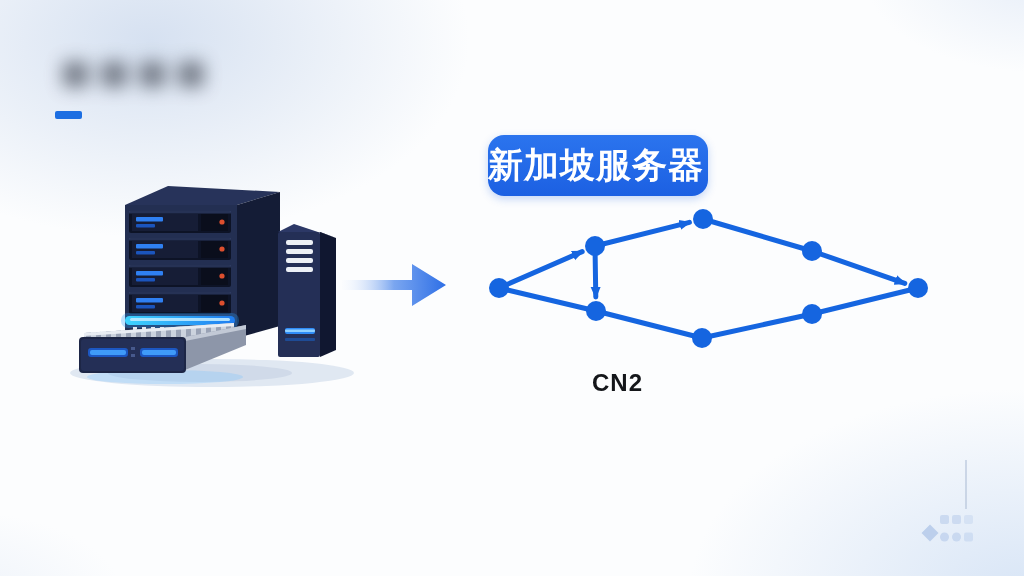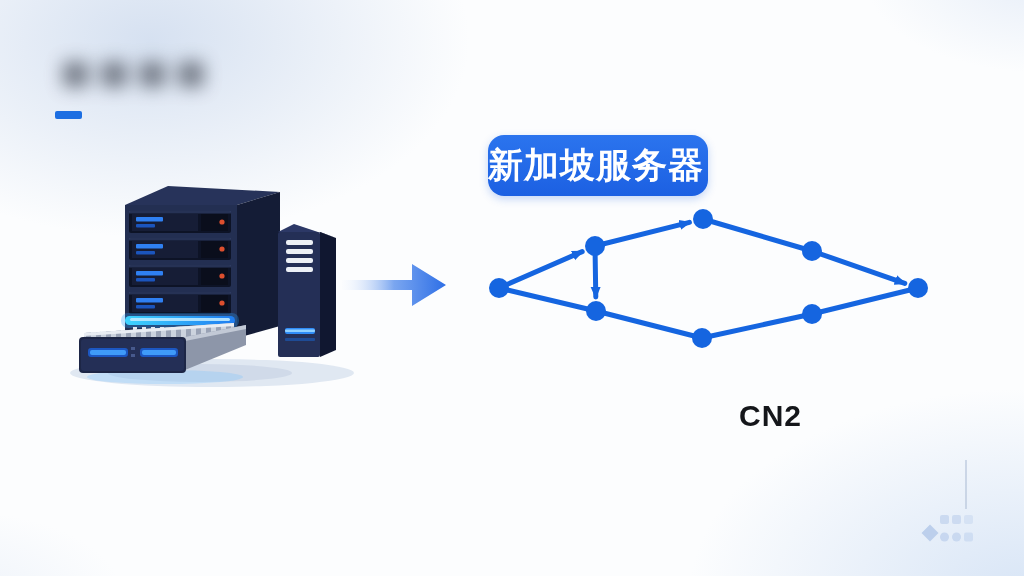--- a/index.html
+++ b/index.html
@@ -32,22 +32,22 @@
     display:flex;align-items:center;justify-content:flex-start;
     color:#ffffff;font-size:35px;font-weight:bold;letter-spacing:1px;
     box-shadow:0 3px 8px rgba(27,95,224,.25);
     white-space:nowrap;
   }
 
   .network{position:absolute;left:470px;top:195px;}
 
   .caption{
     position:absolute;left:592px;top:366px;width:210px;
-    text-align:right;font-size:30px;font-weight:bold;
-    color:#14161a;line-height:34px;letter-spacing:1px;margin-top:33px;
+    text-align:left;font-size:24px;font-weight:bold;
+    color:#14161a;line-height:34px;letter-spacing:1px;
   }
 
   .wm-line{position:absolute;left:965px;top:460px;width:2px;height:49px;background:#b9c6dc;opacity:.65;}
   .wm-logo{position:absolute;left:916px;top:512px;opacity:.85;}
 </style>
 </head>
 <body>
 
 <div class="slide">
 

